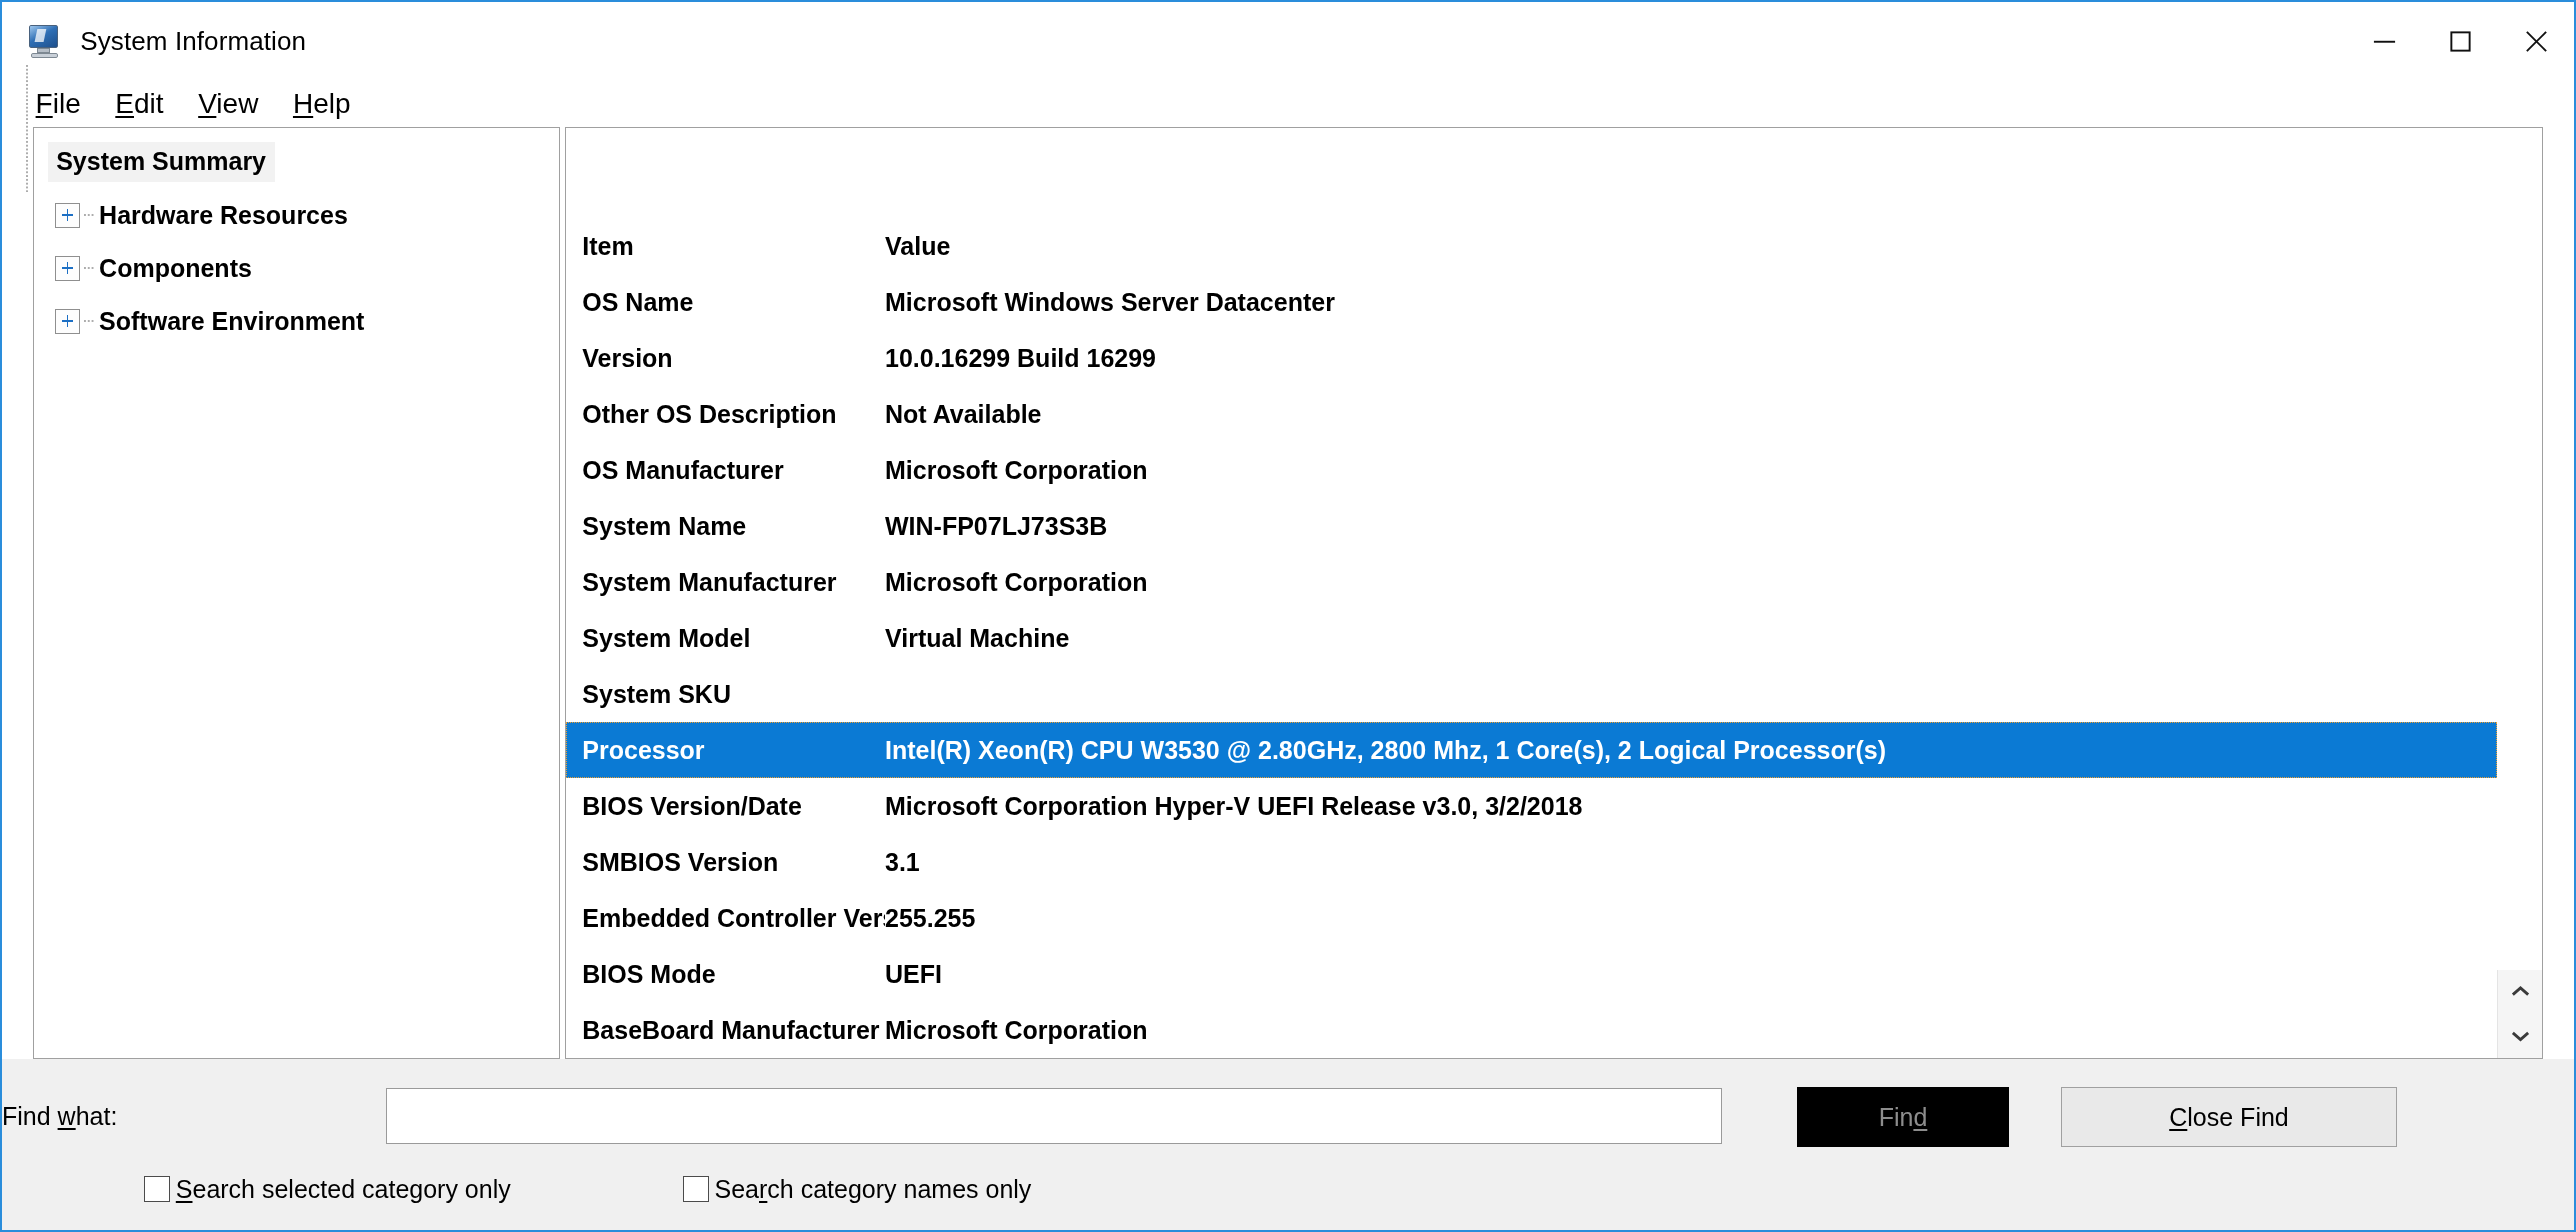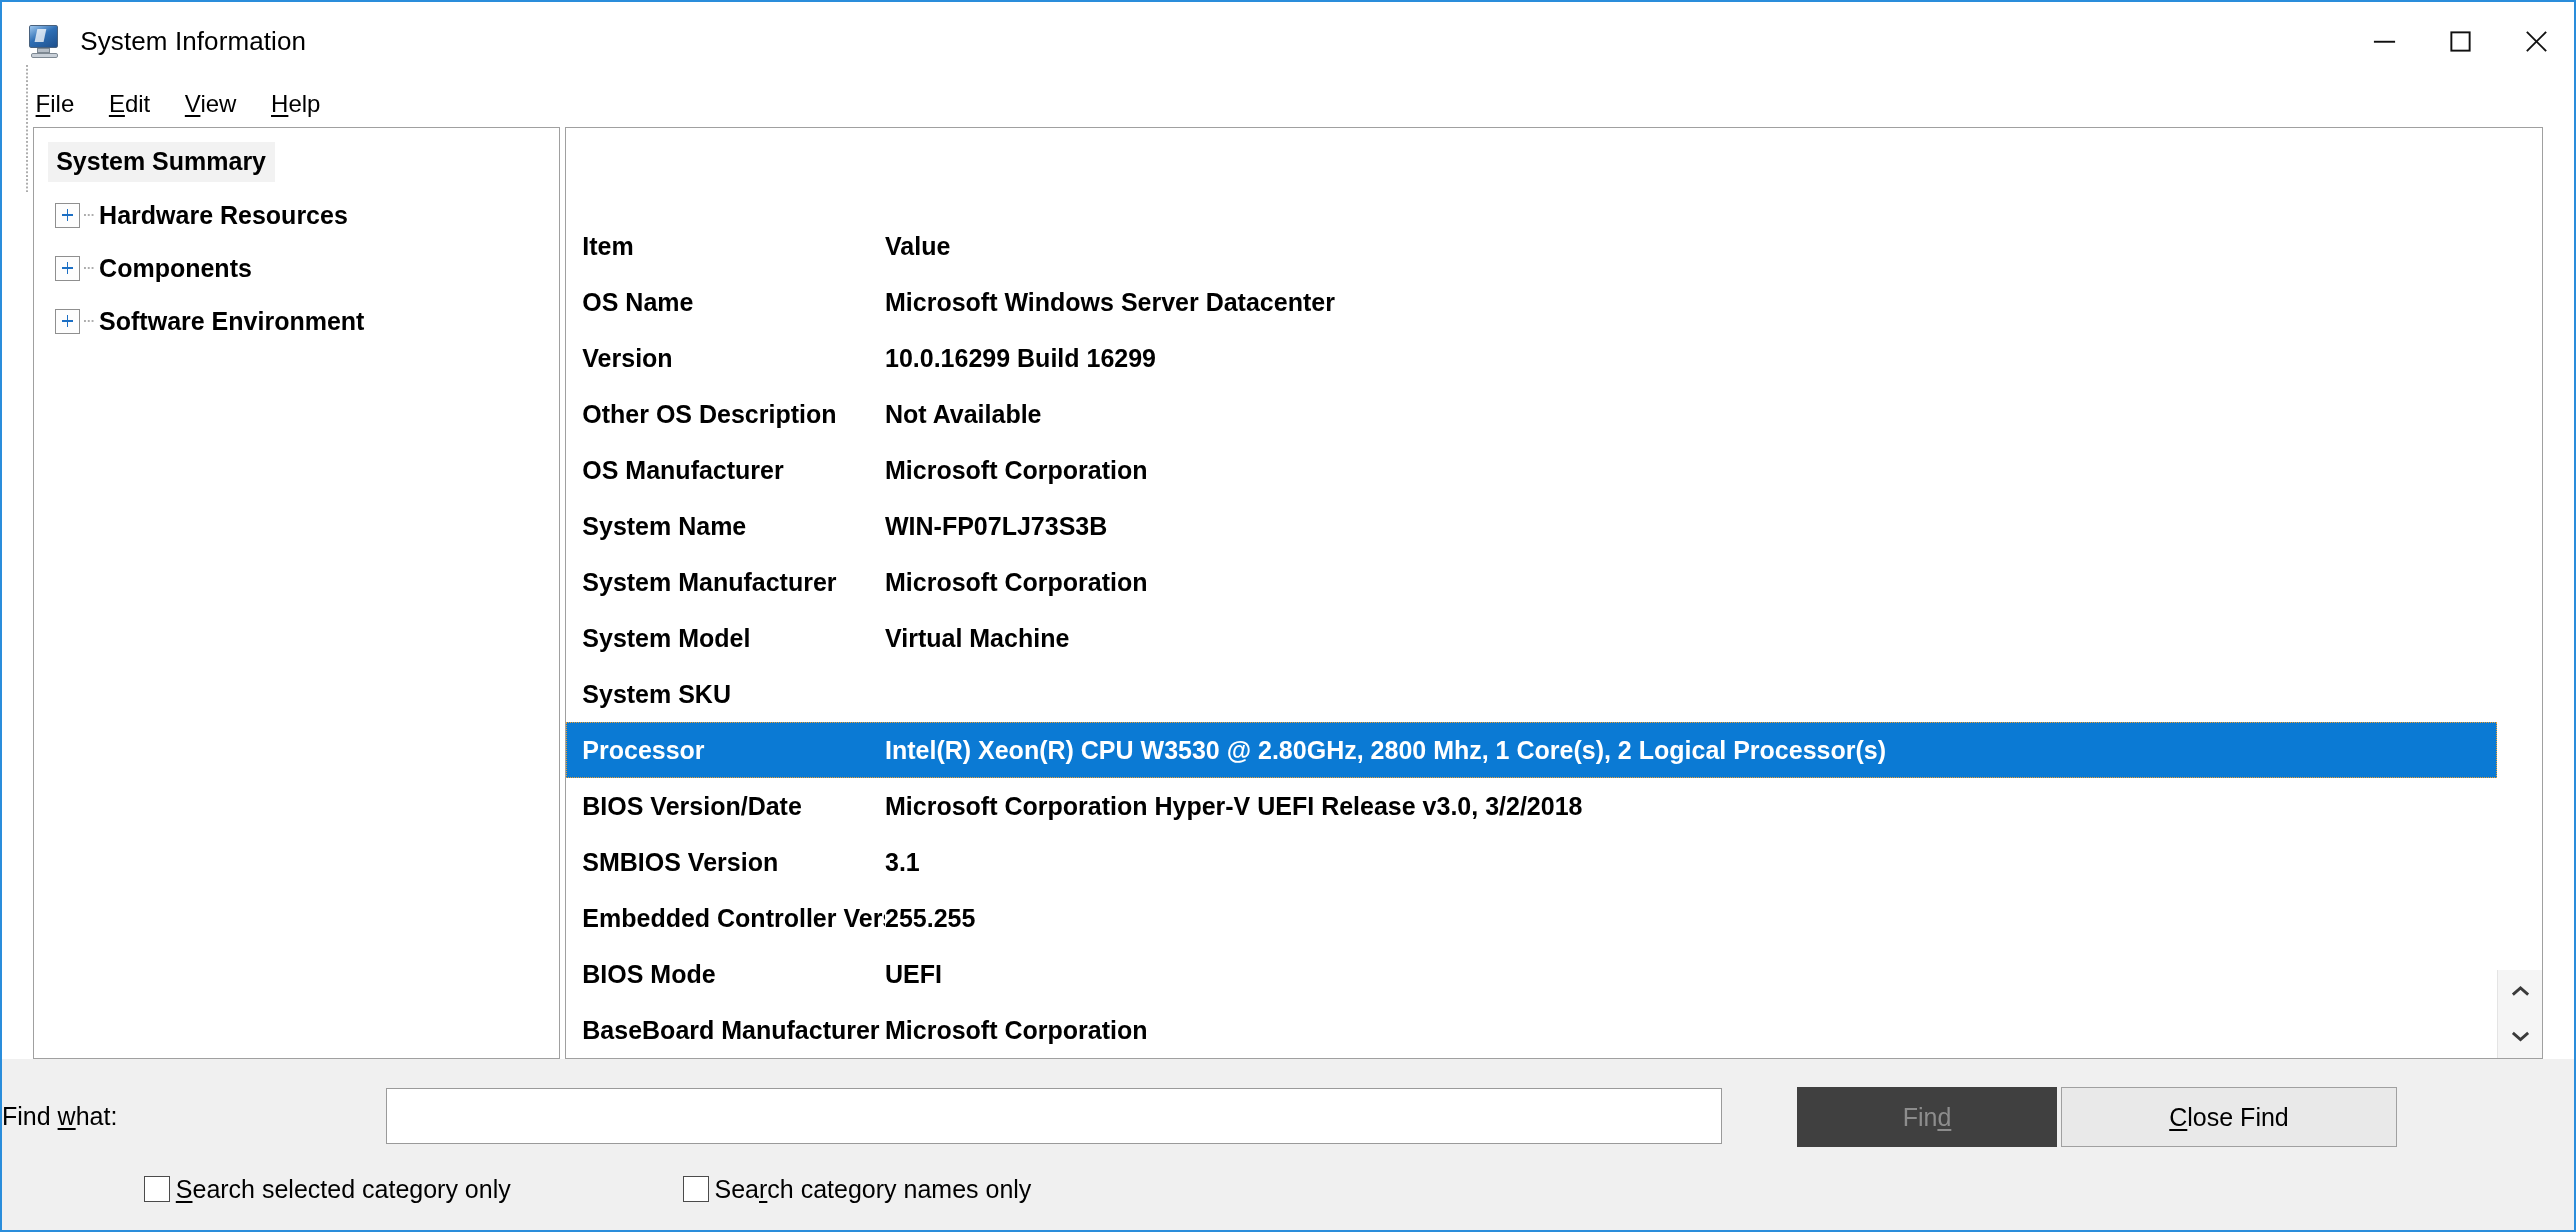--- a/index.html
+++ b/index.html
@@ -105,21 +105,21 @@
   .menubar {
     height: 46px;
     background: #ffffff;
     display: flex;
     align-items: center;
     padding-left: 16.3px;
     flex: 0 0 auto;
     box-sizing: border-box;
   }
   .menu-item {
-    font-size: 24px;
+    font-size: 28px;
     color: #000000;
     padding: 0 17.3px;
     white-space: nowrap;
   }
   .menu-item u { text-decoration: underline; text-underline-offset: 2.9px; }
 
   
   .content {
     flex: 1 1 auto;
     display: flex;
@@ -317,22 +317,22 @@
     font-family: "Liberation Sans", sans-serif;
     display: flex;
     align-items: center;
     justify-content: center;
     white-space: nowrap;
   }
   .btn u { text-decoration: underline; text-underline-offset: 2.9px; }
   .btn-find {
     position: absolute;
     left: 1795px; top: 1px;
-    width: 260px;
-    background: #404040;
+    width: 212px;
+    background: #000000;
     border: none;
     color: #8d8d8d;
   }
   .btn-close {
     position: absolute;
     left: 2059px; top: 1px;
     width: 336px;
     background: #e9e9e9;
     border: 1.9px solid #a0a0a0;
     color: #000000;

